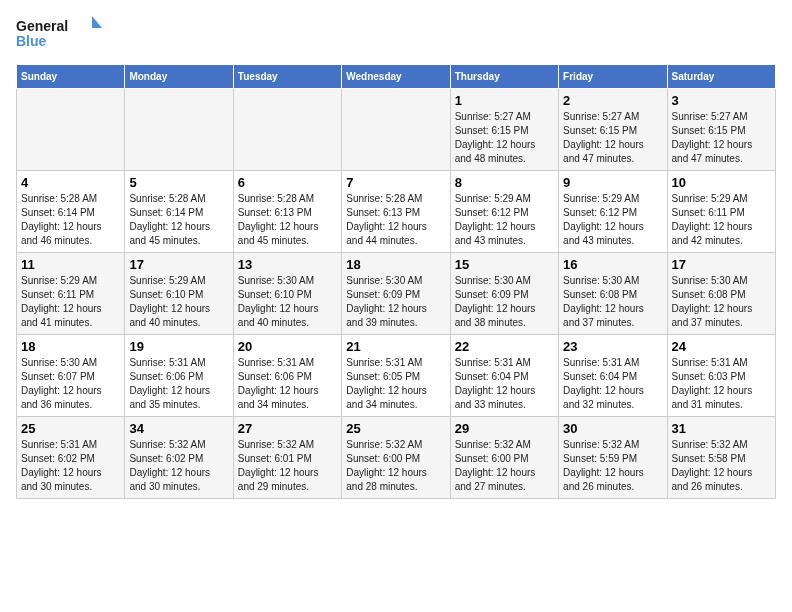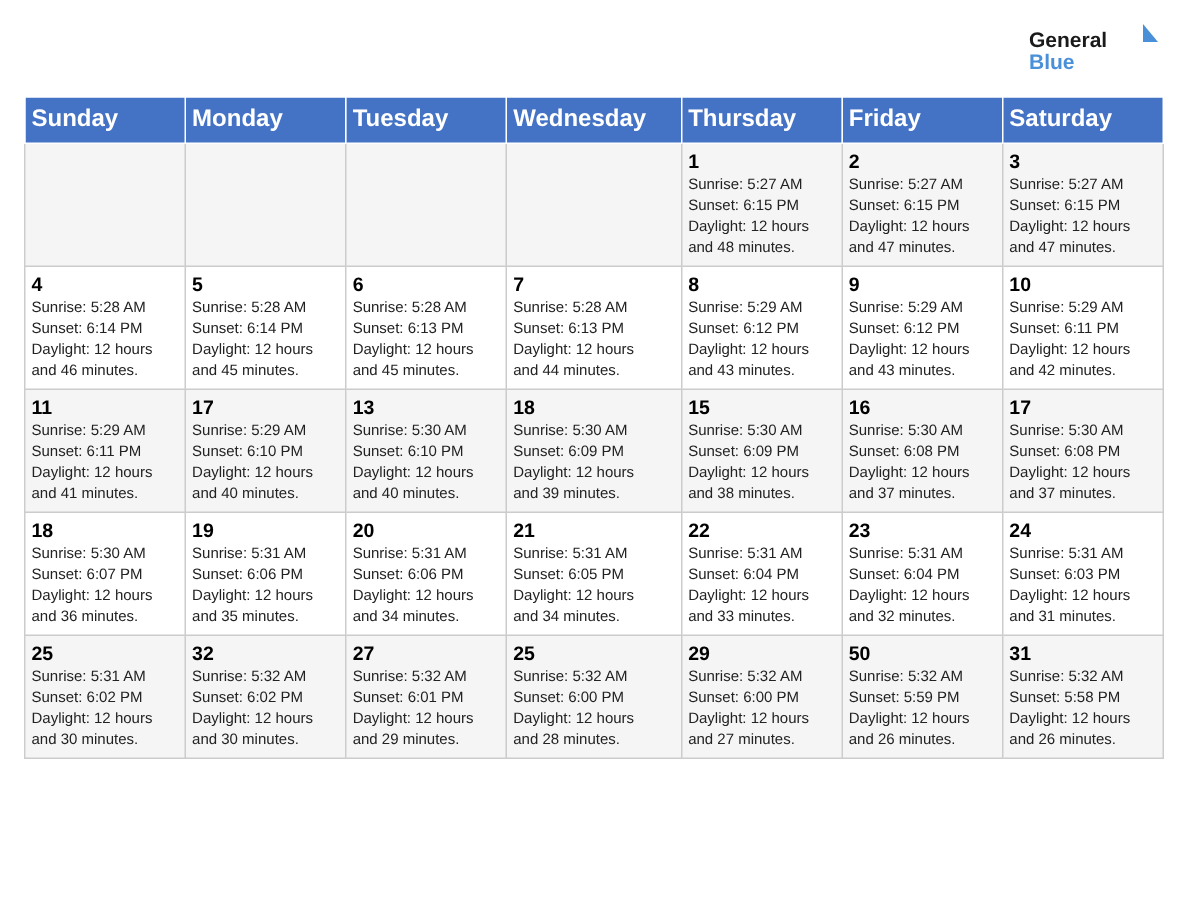--- a/index.html
+++ b/index.html
@@ -5,21 +5,21 @@
     * { box-sizing: border-box; margin: 0; padding: 0; }
     body {
       font-family: Arial, sans-serif;
       background: #fff;
       width: 792px;
       min-height: 612px;
       padding: 16px;
     }
     .header-area {
       display: flex;
-      justify-content: flex-end;
+      justify-content: flex-start;
       align-items: flex-start;
       margin-bottom: 12px;
     }
     .logo {
       display: flex;
       align-items: center;
       gap: 4px;
     }
     .title-area {
       text-align: right;
@@ -36,21 +36,21 @@
     table {
       width: 100%;
       border-collapse: collapse;
       font-size: 11px;
     }
     thead tr th {
       background-color: #4472c4;
       color: #fff;
       padding: 6px 4px;
       text-align: left;
-      font-size: 16px;
+      font-size: 10px;
       font-weight: bold;
       border: 1px solid #fff;
     }
     tbody tr td {
       border: 1px solid #ccc;
       padding: 4px;
       vertical-align: top;
       min-height: 80px;
       height: 80px;
     }
@@ -287,21 +287,21 @@
       </tr>
       <tr>
         <td>
           <span class="day-num">25</span>
           <div class="day-info" style="white-space: pre-line;">Sunrise: 5:31 AM
 Sunset: 6:02 PM
 Daylight: 12 hours
 and 30 minutes.</div>
         </td>
         <td>
-          <span class="day-num">32</span>
+          <span class="day-num">34</span>
           <div class="day-info" style="white-space: pre-line;">Sunrise: 5:32 AM
 Sunset: 6:02 PM
 Daylight: 12 hours
 and 30 minutes.</div>
         </td>
         <td>
           <span class="day-num">27</span>
           <div class="day-info" style="white-space: pre-line;">Sunrise: 5:32 AM
 Sunset: 6:01 PM
 Daylight: 12 hours
@@ -315,21 +315,21 @@
 and 28 minutes.</div>
         </td>
         <td>
           <span class="day-num">29</span>
           <div class="day-info" style="white-space: pre-line;">Sunrise: 5:32 AM
 Sunset: 6:00 PM
 Daylight: 12 hours
 and 27 minutes.</div>
         </td>
         <td>
-          <span class="day-num">50</span>
+          <span class="day-num">30</span>
           <div class="day-info" style="white-space: pre-line;">Sunrise: 5:32 AM
 Sunset: 5:59 PM
 Daylight: 12 hours
 and 26 minutes.</div>
         </td>
         <td>
           <span class="day-num">31</span>
           <div class="day-info" style="white-space: pre-line;">Sunrise: 5:32 AM
 Sunset: 5:58 PM
 Daylight: 12 hours

